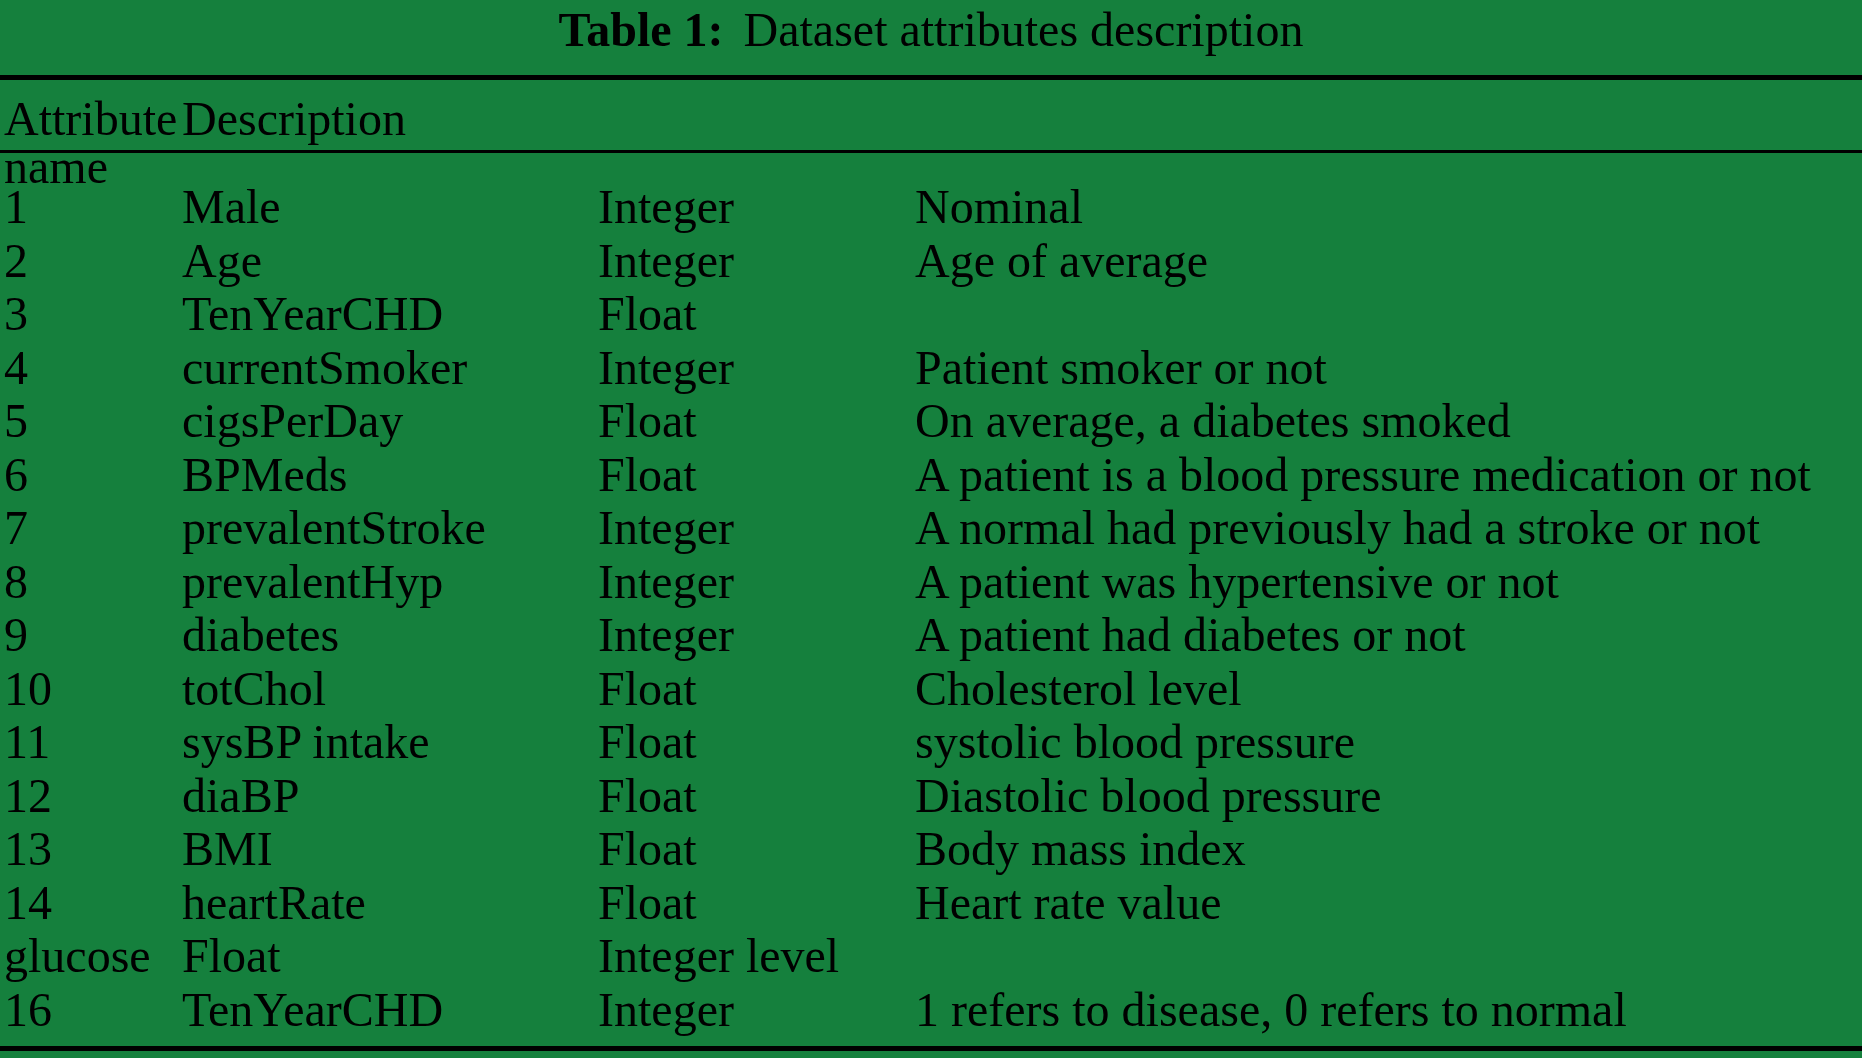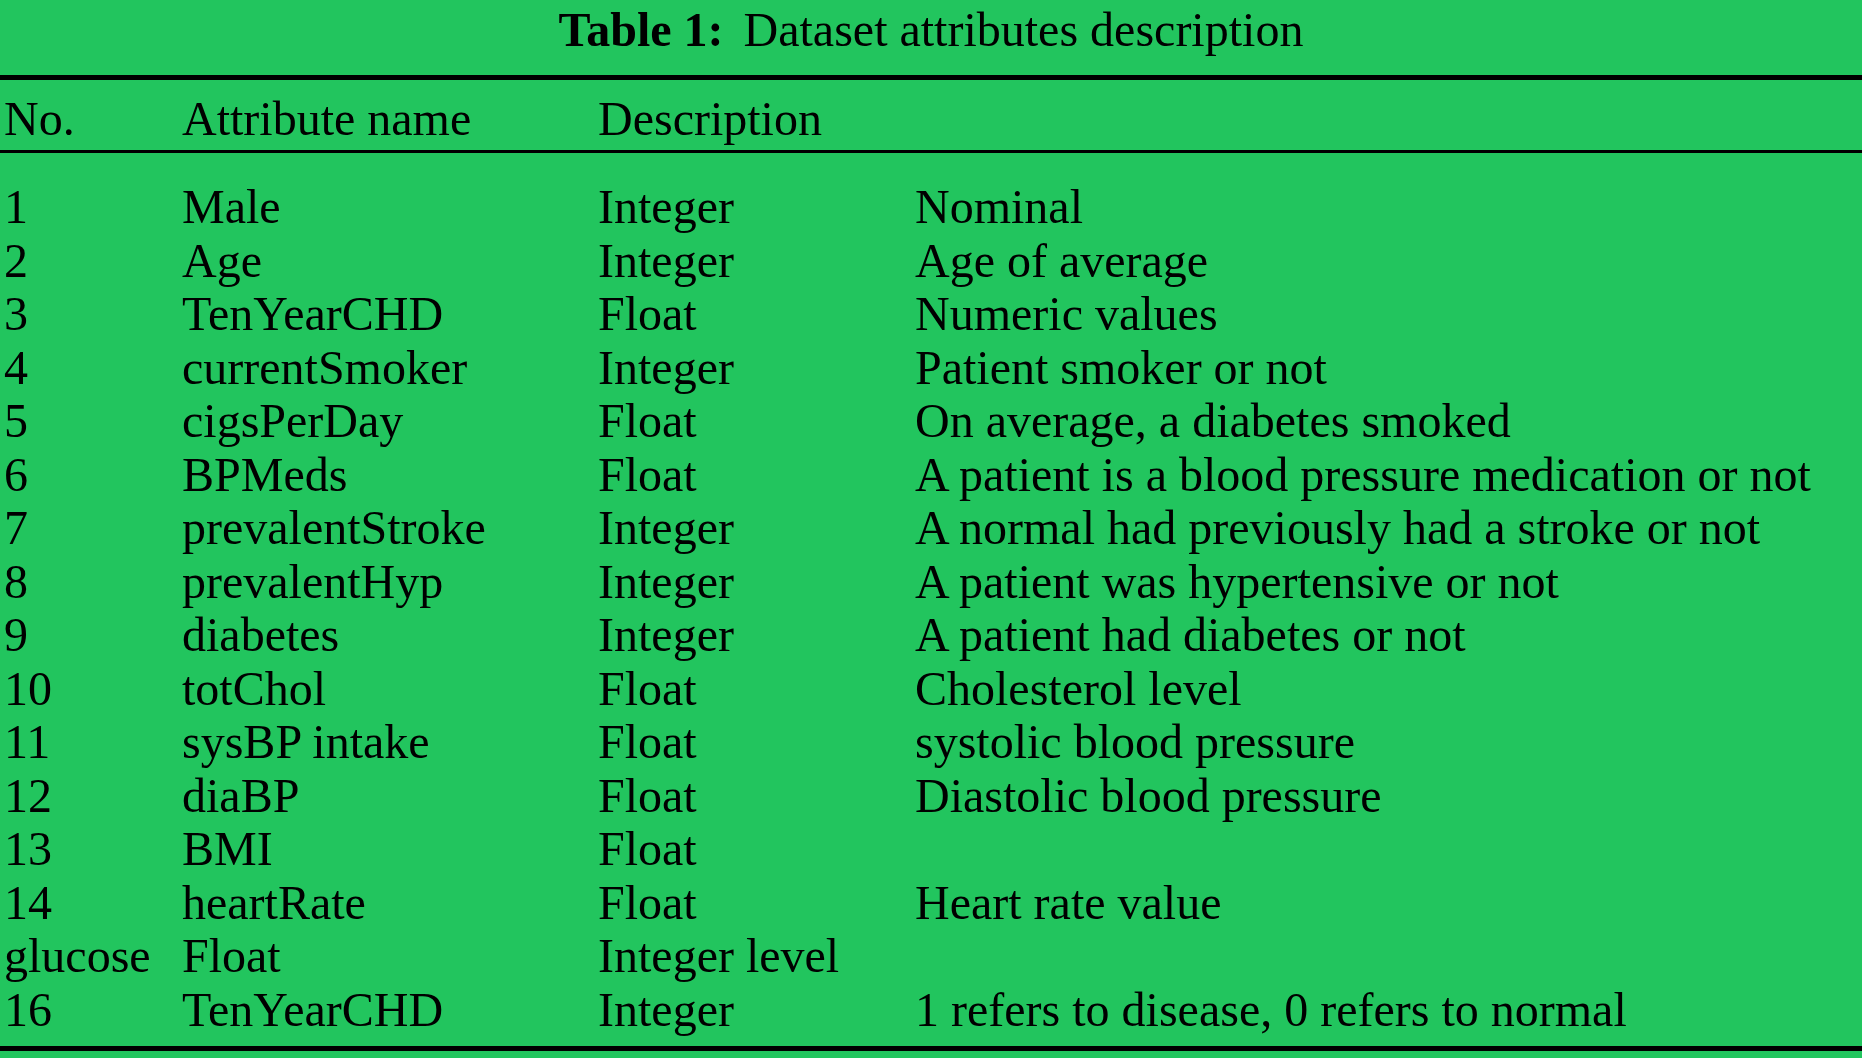--- a/index.html
+++ b/index.html
@@ -4,21 +4,21 @@
 <style>
   html, body {
     margin: 0;
     padding: 0;
     background: #ffffff;
   }
   .page {
     position: relative;
     width: 1862px;
     height: 1058px;
-    background: #22c55e;
+    background: #15803d;
     color: #000000;
     font-family: "Liberation Serif", serif;
     overflow: hidden;
   }
   .caption {
     position: absolute;
     top: 4px;
     left: 0;
     width: 100%;
     text-align: center;
@@ -73,21 +73,20 @@
 
 <div class="page">
 
   <div class="caption">
     <span class="cap-label">Table 1:</span><span>Dataset attributes description</span>
   </div>
 
   <div class="rule rule-top"></div>
 
   <div class="thead grid-row">
-    <span class="cell">No.</span>
     <span class="cell">Attribute name</span>
     <span class="cell">Description</span>
   </div>
 
   <div class="rule rule-mid"></div>
 
   <div class="tbody">
     <div class="grid-row">
       <span class="cell">1</span>
       <span class="cell">Male</span>
@@ -97,21 +96,20 @@
     <div class="grid-row">
       <span class="cell">2</span>
       <span class="cell">Age</span>
       <span class="cell">Integer</span>
       <span class="cell">Age of average</span>
     </div>
     <div class="grid-row">
       <span class="cell">3</span>
       <span class="cell">TenYearCHD</span>
       <span class="cell">Float</span>
-      <span class="cell">Numeric values</span>
     </div>
     <div class="grid-row">
       <span class="cell">4</span>
       <span class="cell">currentSmoker</span>
       <span class="cell">Integer</span>
       <span class="cell">Patient smoker or not</span>
     </div>
     <div class="grid-row">
       <span class="cell">5</span>
       <span class="cell">cigsPerDay</span>
@@ -157,20 +155,21 @@
     <div class="grid-row">
       <span class="cell">12</span>
       <span class="cell">diaBP</span>
       <span class="cell">Float</span>
       <span class="cell">Diastolic blood pressure</span>
     </div>
     <div class="grid-row">
       <span class="cell">13</span>
       <span class="cell">BMI</span>
       <span class="cell">Float</span>
+      <span class="cell">Body mass index</span>
     </div>
     <div class="grid-row">
       <span class="cell">14</span>
       <span class="cell">heartRate</span>
       <span class="cell">Float</span>
       <span class="cell">Heart rate value</span>
     </div>
     <div class="grid-row">
       <span class="cell">glucose</span>
       <span class="cell">Float</span>

